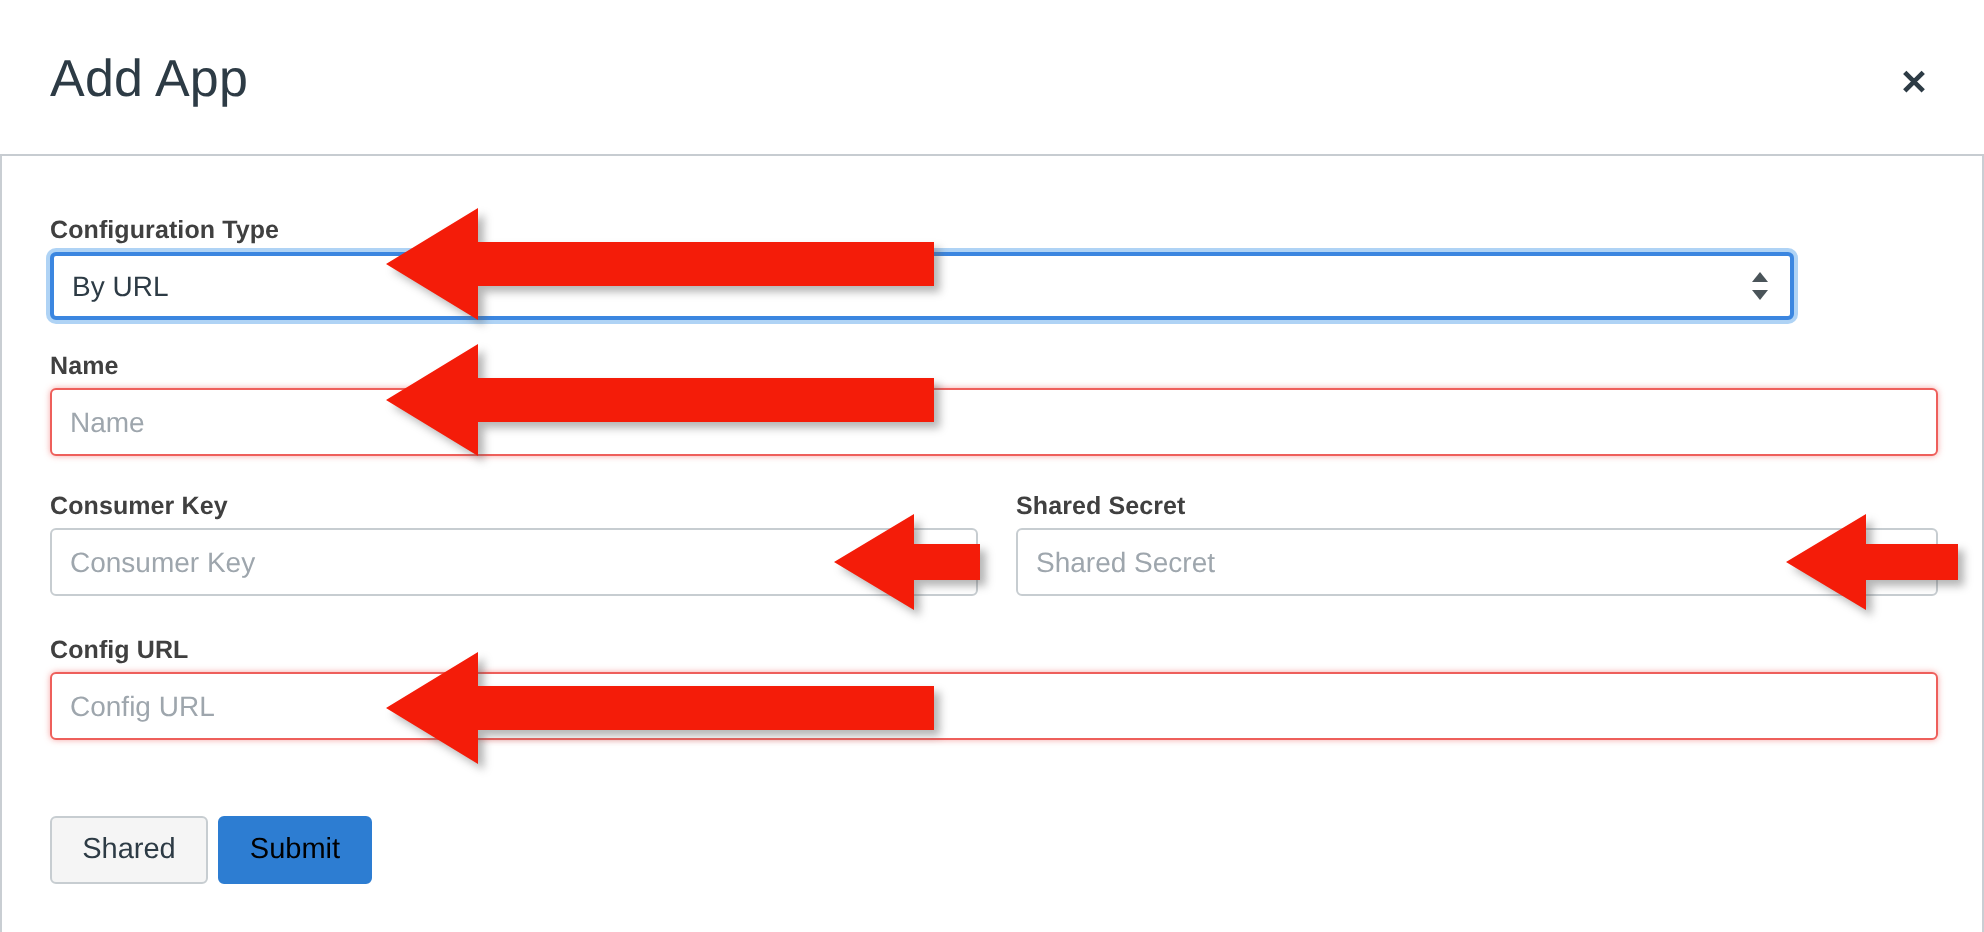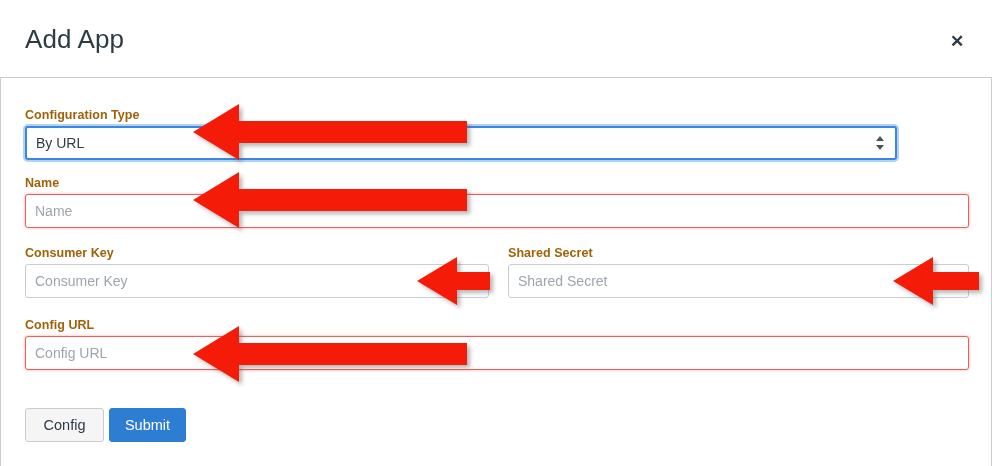--- a/index.html
+++ b/index.html
@@ -80,21 +80,21 @@
     left: 0;
     top: 78px;
     width: 992px;
     height: 388px;
   }
 
   .field-label {
     position: absolute;
     font-size: 12.5px;
     font-weight: 700;
-    color: #a16207;
+    color: #404040;
     line-height: 16px;
     letter-spacing: 0.05px;
   }
 
   .text-input,
   .select-input {
     position: absolute;
     box-sizing: border-box;
     height: 34px;
     padding: 0 9px;
@@ -178,21 +178,21 @@
   }
   .btn-cancel {
     background: #f5f5f5;
     border: 1px solid #c7cdd1;
     color: #2d3b45;
   }
   .btn-submit {
     background: #2b7abc;
     background: #2d7dd2;
     border: 1px solid #2d7dd2;
-    color: #ffffff;
+    color: #000000;
   }
 
   
   .arrow {
     position: absolute;
     pointer-events: none;
     filter: drop-shadow(3px 3px 2px rgba(90, 90, 90, 0.45));
   }
   .arrow svg { display: block; }
 </style>
@@ -227,21 +227,21 @@
 
     <div class="field-label" style="left:25px; top:167px;">Consumer Key</div>
     <input class="text-input" type="text" style="left: 25px; top: 186px; width: 464px;" placeholder="Consumer Key">
 
     <div class="field-label" style="left:508px; top:167px;">Shared Secret</div>
     <input class="text-input" type="text" style="left: 508px; top: 186px; width: 461px;" placeholder="Shared Secret">
 
     <div class="field-label" style="left:25px; top:239px;">Config URL</div>
     <input class="text-input invalid" type="text" style="left: 25px; top: 258px; width: 944px;" placeholder="Config URL">
 
-    <button class="btn btn-cancel" style="left:25px; top:330px; width:79px;">Config</button>
+    <button class="btn btn-cancel" style="left:25px; top:330px; width:79px;">Shared</button>
     <button class="btn btn-submit" style="left:109px; top:330px; width:77px;">Submit</button>
 
   </div>
 
   <div class="arrow" style="left:193px; top:104px;">
     <svg width="274" height="56" viewBox="0 0 274 56">
       <path d="M0,28 L46,0 L46,17 L274,17 L274,39 L46,39 L46,56 Z" fill="#f41c09"></path>
     </svg>
   </div>
 

